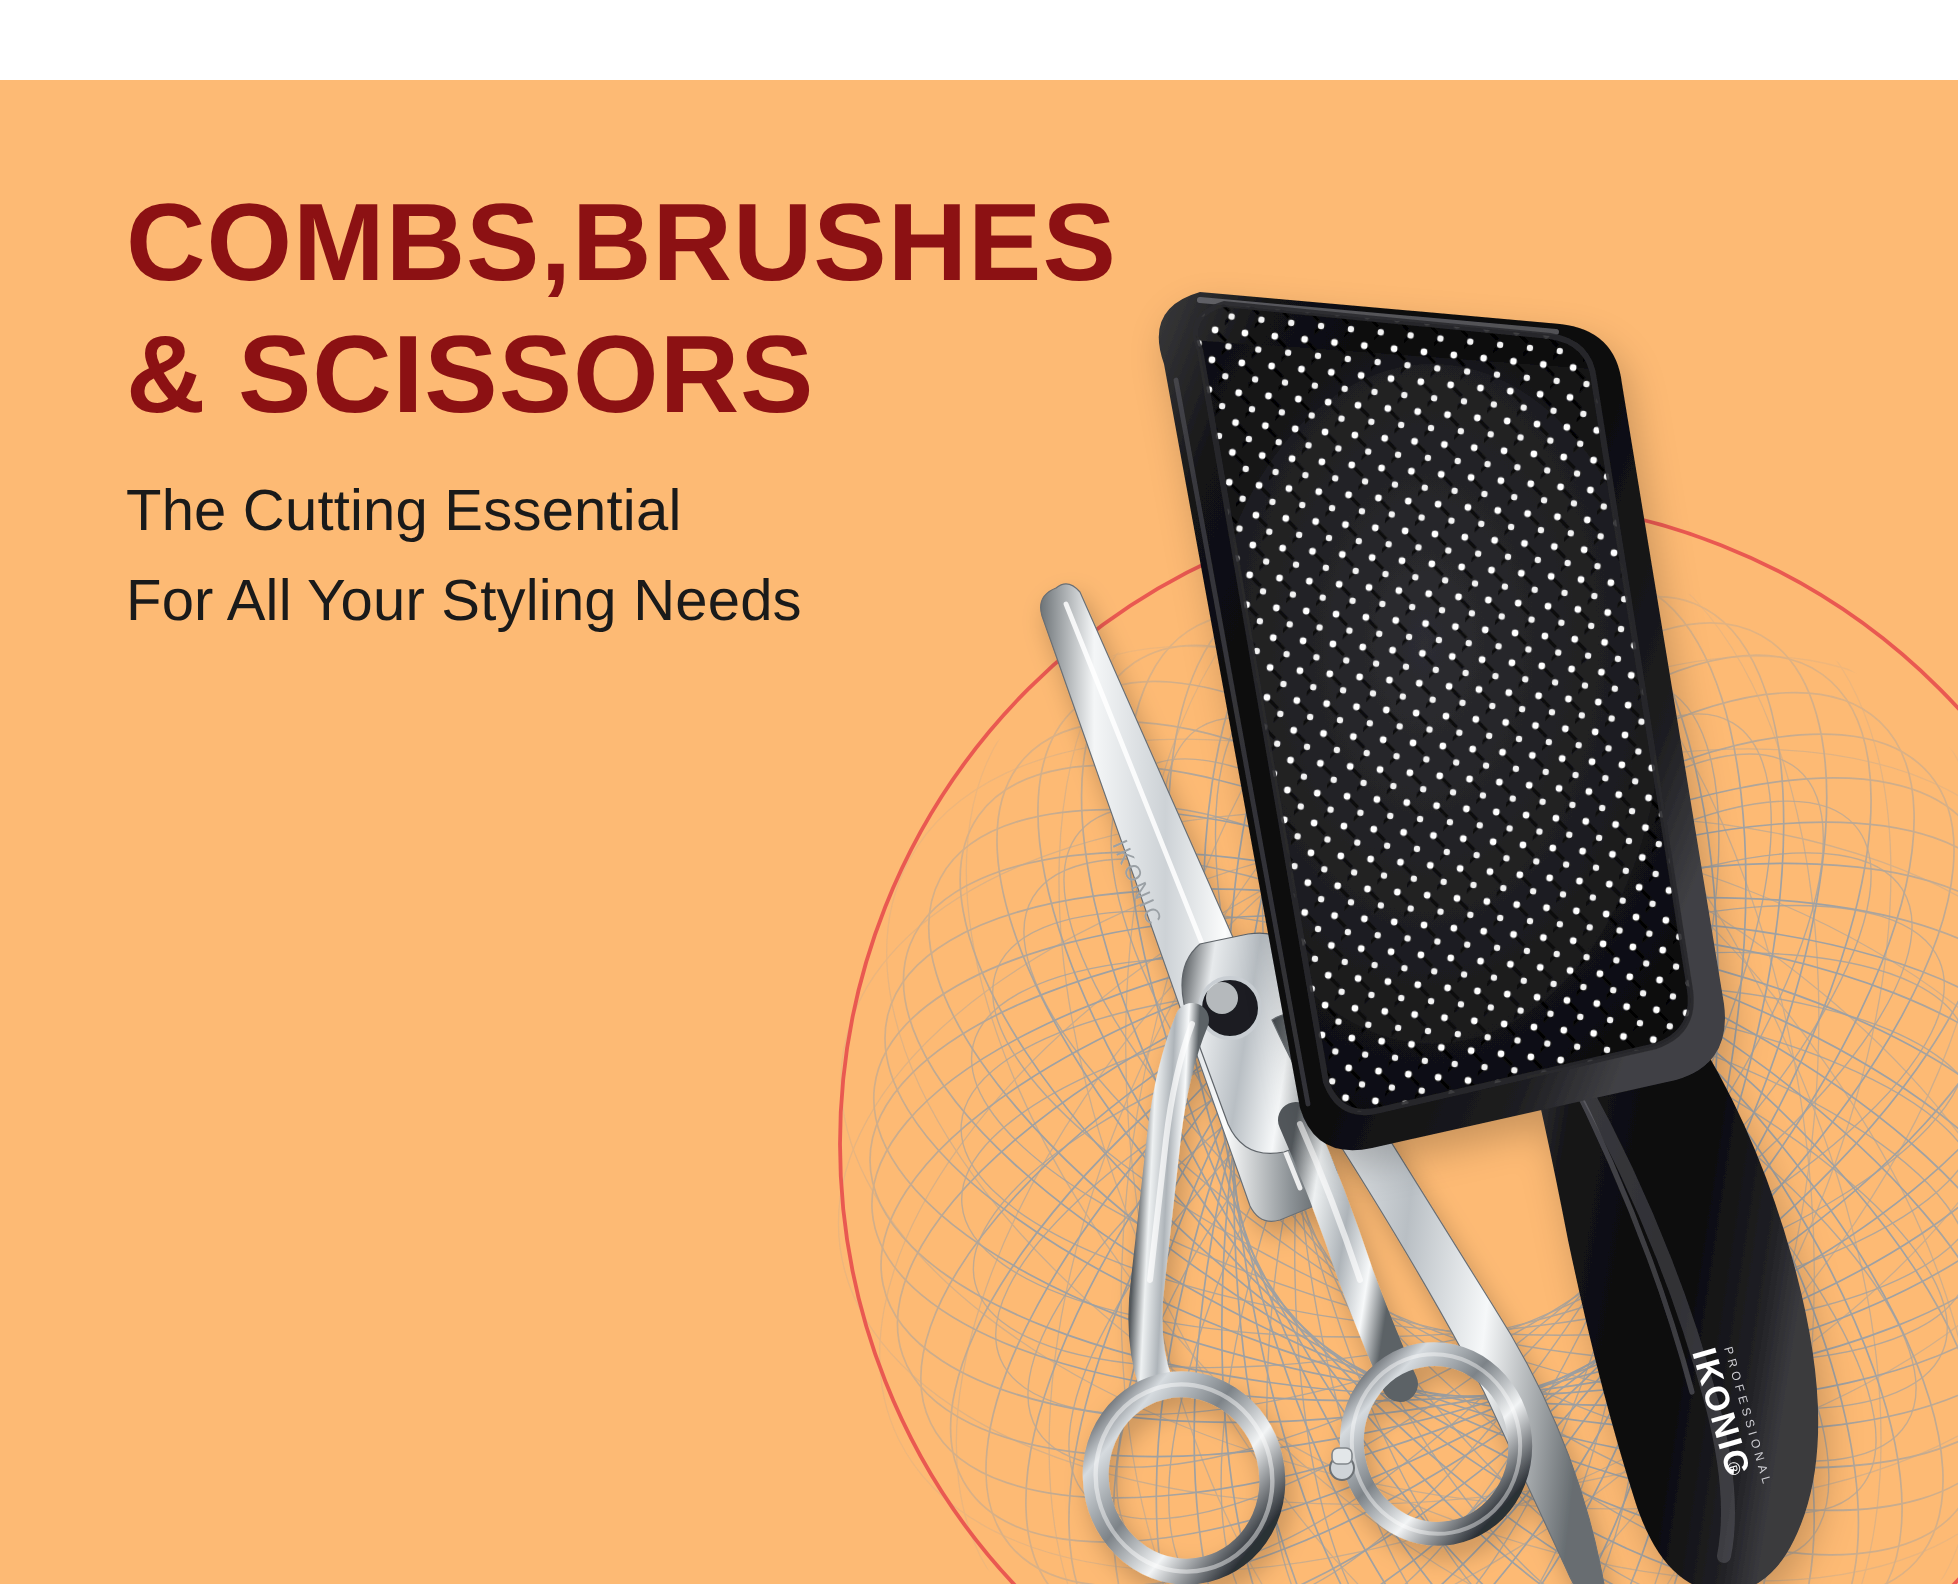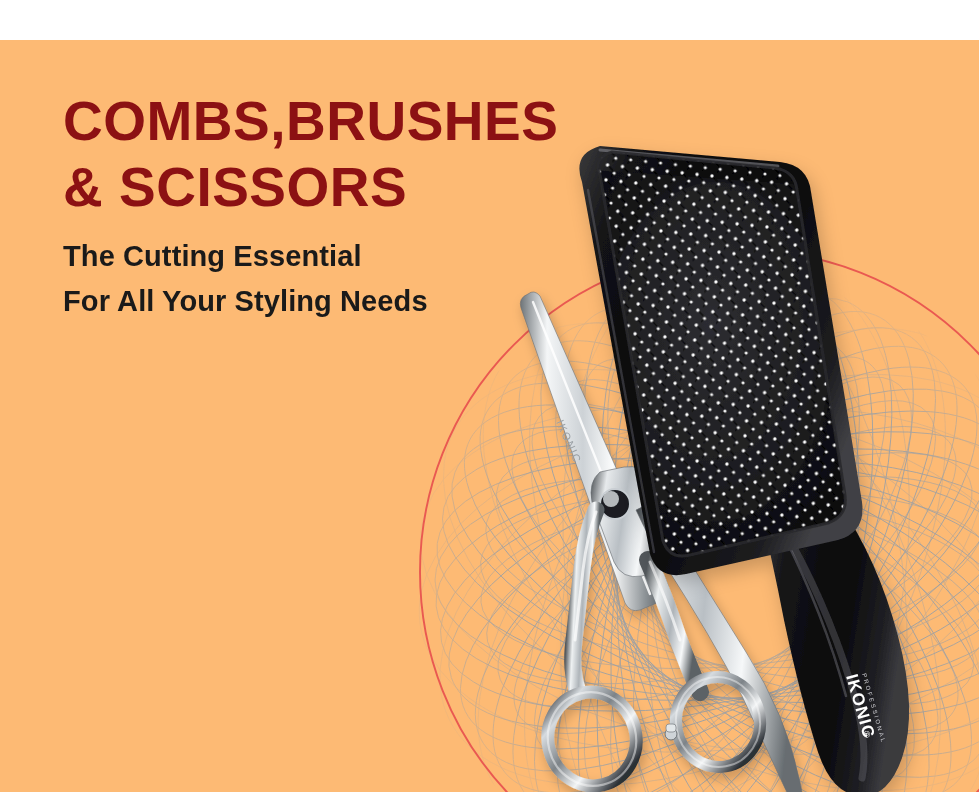--- a/index.html
+++ b/index.html
@@ -40,21 +40,21 @@
     font-weight:600;
     letter-spacing:0.5px;
     white-space:pre-line;
   }
   #subhead{
     margin:14px 0 0 0;
     color:#1a1a1a;
     font-family:"Liberation Sans", sans-serif;
     font-size:29px;
     line-height:45px;
-    font-weight:700;
+    font-weight:400;
     letter-spacing:0.1px;
     white-space:pre-line;
   }
 
   
   #product-art{
     position:absolute;inset:0;
     width:979px;height:792px;
     z-index:20;
     pointer-events:none;

